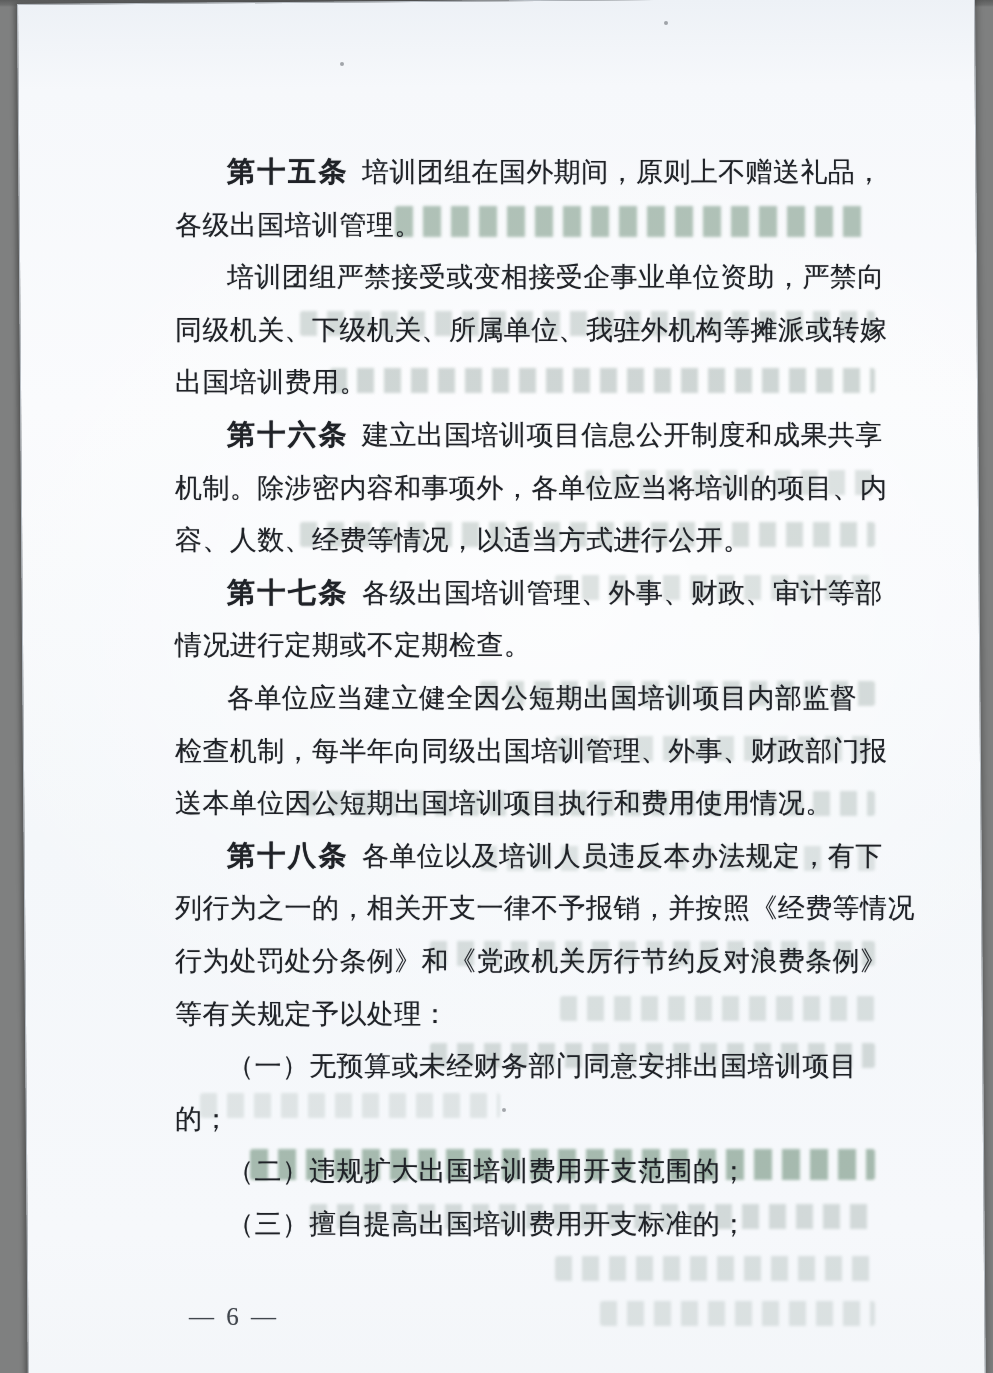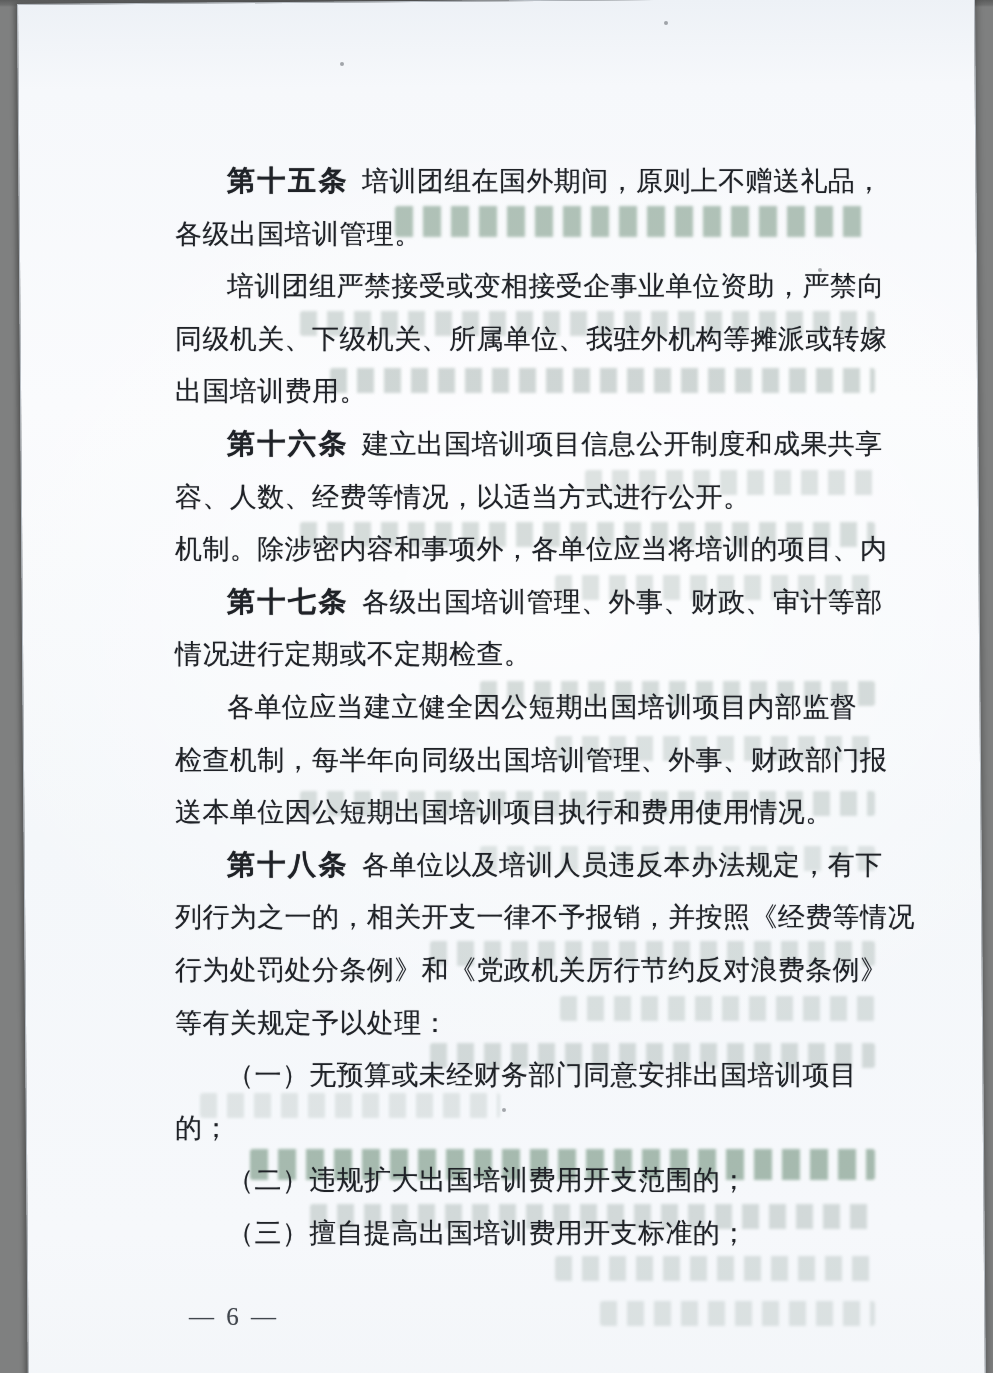--- a/index.html
+++ b/index.html
@@ -45,21 +45,21 @@
     height: 31px;
     background: repeating-linear-gradient(90deg, rgba(104,138,116,0.60) 0px 18px, rgba(104,138,116,0) 18px 28px);
     filter: blur(1.4px);
   }
   .speck {
     position: absolute; width: 4px; height: 4px; border-radius: 50%;
     background: rgba(92,98,104,0.55); filter: blur(0.5px);
   }
   #doc-body {
     position: absolute;
-    left: 175px; top: 155px;
+    left: 175px; top: 146px;
     width: 715px;
     z-index: 4;
     color: #1f2227;
   }
   .line {
     height: 52.6px;
     line-height: 52.6px;
     font-size: 27px;
     letter-spacing: 0.4px;
     white-space: nowrap;
@@ -113,22 +113,22 @@
       <div class="speck" style="left: 818px; top: 268px;"></div>
       <div class="speck" style="left: 502px; top: 1108px;"></div>
     </div>
   <div id="doc-body">
       <div class="line indent"><b class="lead">第十五条</b><span>培训团组在国外期间，原则上不赠送礼品，</span></div>
       <div class="line"><span>各级出国培训管理。</span></div>
       <div class="line indent"><span>培训团组严禁接受或变相接受企事业单位资助，严禁向</span></div>
       <div class="line"><span>同级机关、下级机关、所属单位、我驻外机构等摊派或转嫁</span></div>
       <div class="line"><span>出国培训费用。</span></div>
       <div class="line indent"><b class="lead">第十六条</b><span>建立出国培训项目信息公开制度和成果共享</span></div>
+      <div class="line"><span>机制。除涉密内容和事项外，各单位应当将培训的项目、内</span></div>
       <div class="line"><span>容、人数、经费等情况，以适当方式进行公开。</span></div>
-      <div class="line"><span>机制。除涉密内容和事项外，各单位应当将培训的项目、内</span></div>
       <div class="line indent"><b class="lead">第十七条</b><span>各级出国培训管理、外事、财政、审计等部</span></div>
       <div class="line"><span>情况进行定期或不定期检查。</span></div>
       <div class="line indent"><span>各单位应当建立健全因公短期出国培训项目内部监督</span></div>
       <div class="line"><span>检查机制，每半年向同级出国培训管理、外事、财政部门报</span></div>
       <div class="line"><span>送本单位因公短期出国培训项目执行和费用使用情况。</span></div>
       <div class="line indent"><b class="lead">第十八条</b><span>各单位以及培训人员违反本办法规定，有下</span></div>
       <div class="line"><span>列行为之一的，相关开支一律不予报销，并按照《经费等情况</span></div>
       <div class="line"><span>行为处罚处分条例》和《党政机关厉行节约反对浪费条例》</span></div>
       <div class="line"><span>等有关规定予以处理：</span></div>
       <div class="line indent"><span>（一）无预算或未经财务部门同意安排出国培训项目</span></div>

